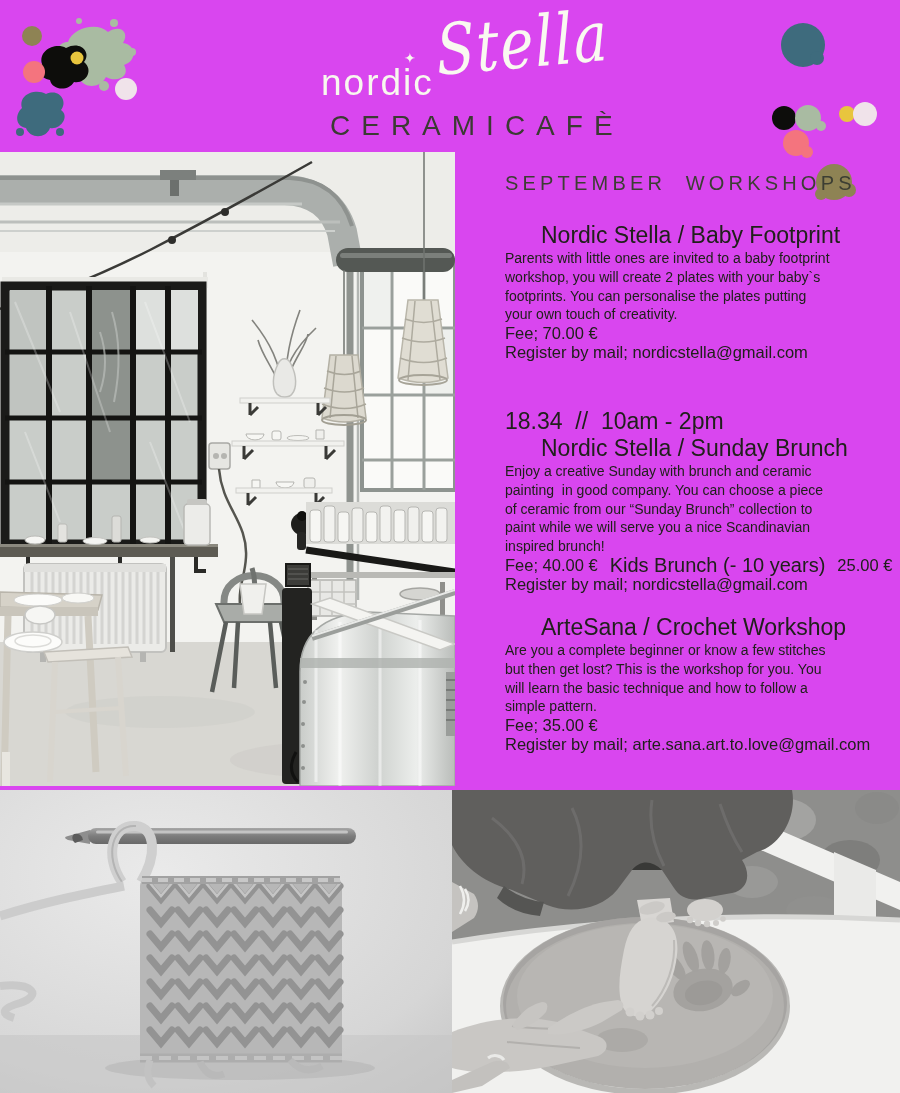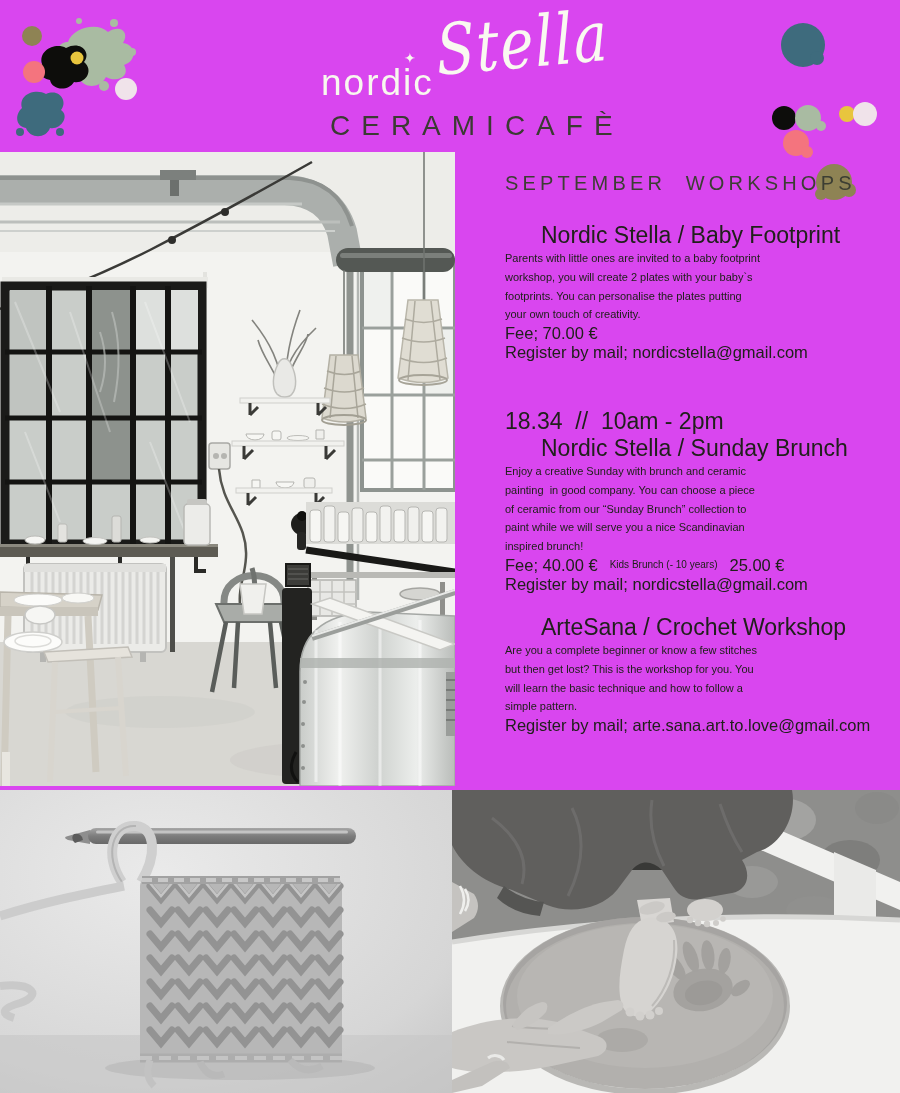--- a/index.html
+++ b/index.html
@@ -32,23 +32,23 @@
   
   .sep-heading{
     position:absolute; left:505px; top:172px; margin:0;
     font-size:20px; font-weight:400; letter-spacing:4.2px; color:#3c3e33;
     white-space:pre-wrap;
   }
   .ws{position:absolute; left:505px; width:396px;}
   .ws-0{top:222px;} .ws-1{top:408px;} .ws-2{top:614px;}
   .ws-date{font-size:23px; line-height:27px; white-space:pre-wrap;}
   .ws-title{font-size:23px; line-height:27px;margin-left:36px;}
-  .ws-desc{font-size:11px; line-height:18.8px; white-space:pre-wrap;}
+  .ws-desc{font-size:14px; line-height:18.8px; white-space:pre-wrap;}
   .ws-fee-row{display:flex; align-items:center; gap:12px; font-size:16.5px; line-height:18.8px;}
-  .ws-kids-label{font-size:10px;}
+  .ws-kids-label{font-size:20px;}
   .ws-reg{font-size:16.5px; line-height:18.8px;}
   
   .photo{position:absolute; margin:0; padding:0; line-height:0;}
   .photo svg{display:block;}
   .photo-studio{left:0; top:152px; width:455px; height:634px;}
   .photo-crochet{left:0; top:790px; width:452px; height:303px;}
   .photo-clay{left:452px; top:790px; width:448px; height:303px;}
   
   .dots-left{left:8px; top:12px;}
   .dots-right{left:765px; top:18px;}
@@ -299,20 +299,23 @@
       </div>
       <div class="ws-reg">Register by mail; nordicstella@gmail.com</div>
     </article>
 
     <article class="ws ws-2">
       <div class="ws-title">ArteSana / Crochet Workshop</div>
       <div class="ws-desc">Are you a complete beginner or know a few stitches
 but then get lost? This is the workshop for you. You
 will learn the basic technique and how to follow a
 simple pattern.</div>
+      <div class="ws-fee-row">
+          <span>Fee; 35.00 €</span>
+        </div>
       <div class="ws-reg">Register by mail; arte.sana.art.to.love@gmail.com</div>
     </article>
   </section>
 
   <figure class="photo photo-crochet" role="img" aria-label="Black and white photo of a crochet hook and chunky knitted swatch">
     <svg width="452" height="303" viewBox="0 0 452 303">
       <defs>
         <radialGradient id="crobg" cx=".35" cy=".28" r="1">
           <stop offset="0" stop-color="#eaeaea"></stop>
             <stop offset=".7" stop-color="#d6d6d6"></stop>

